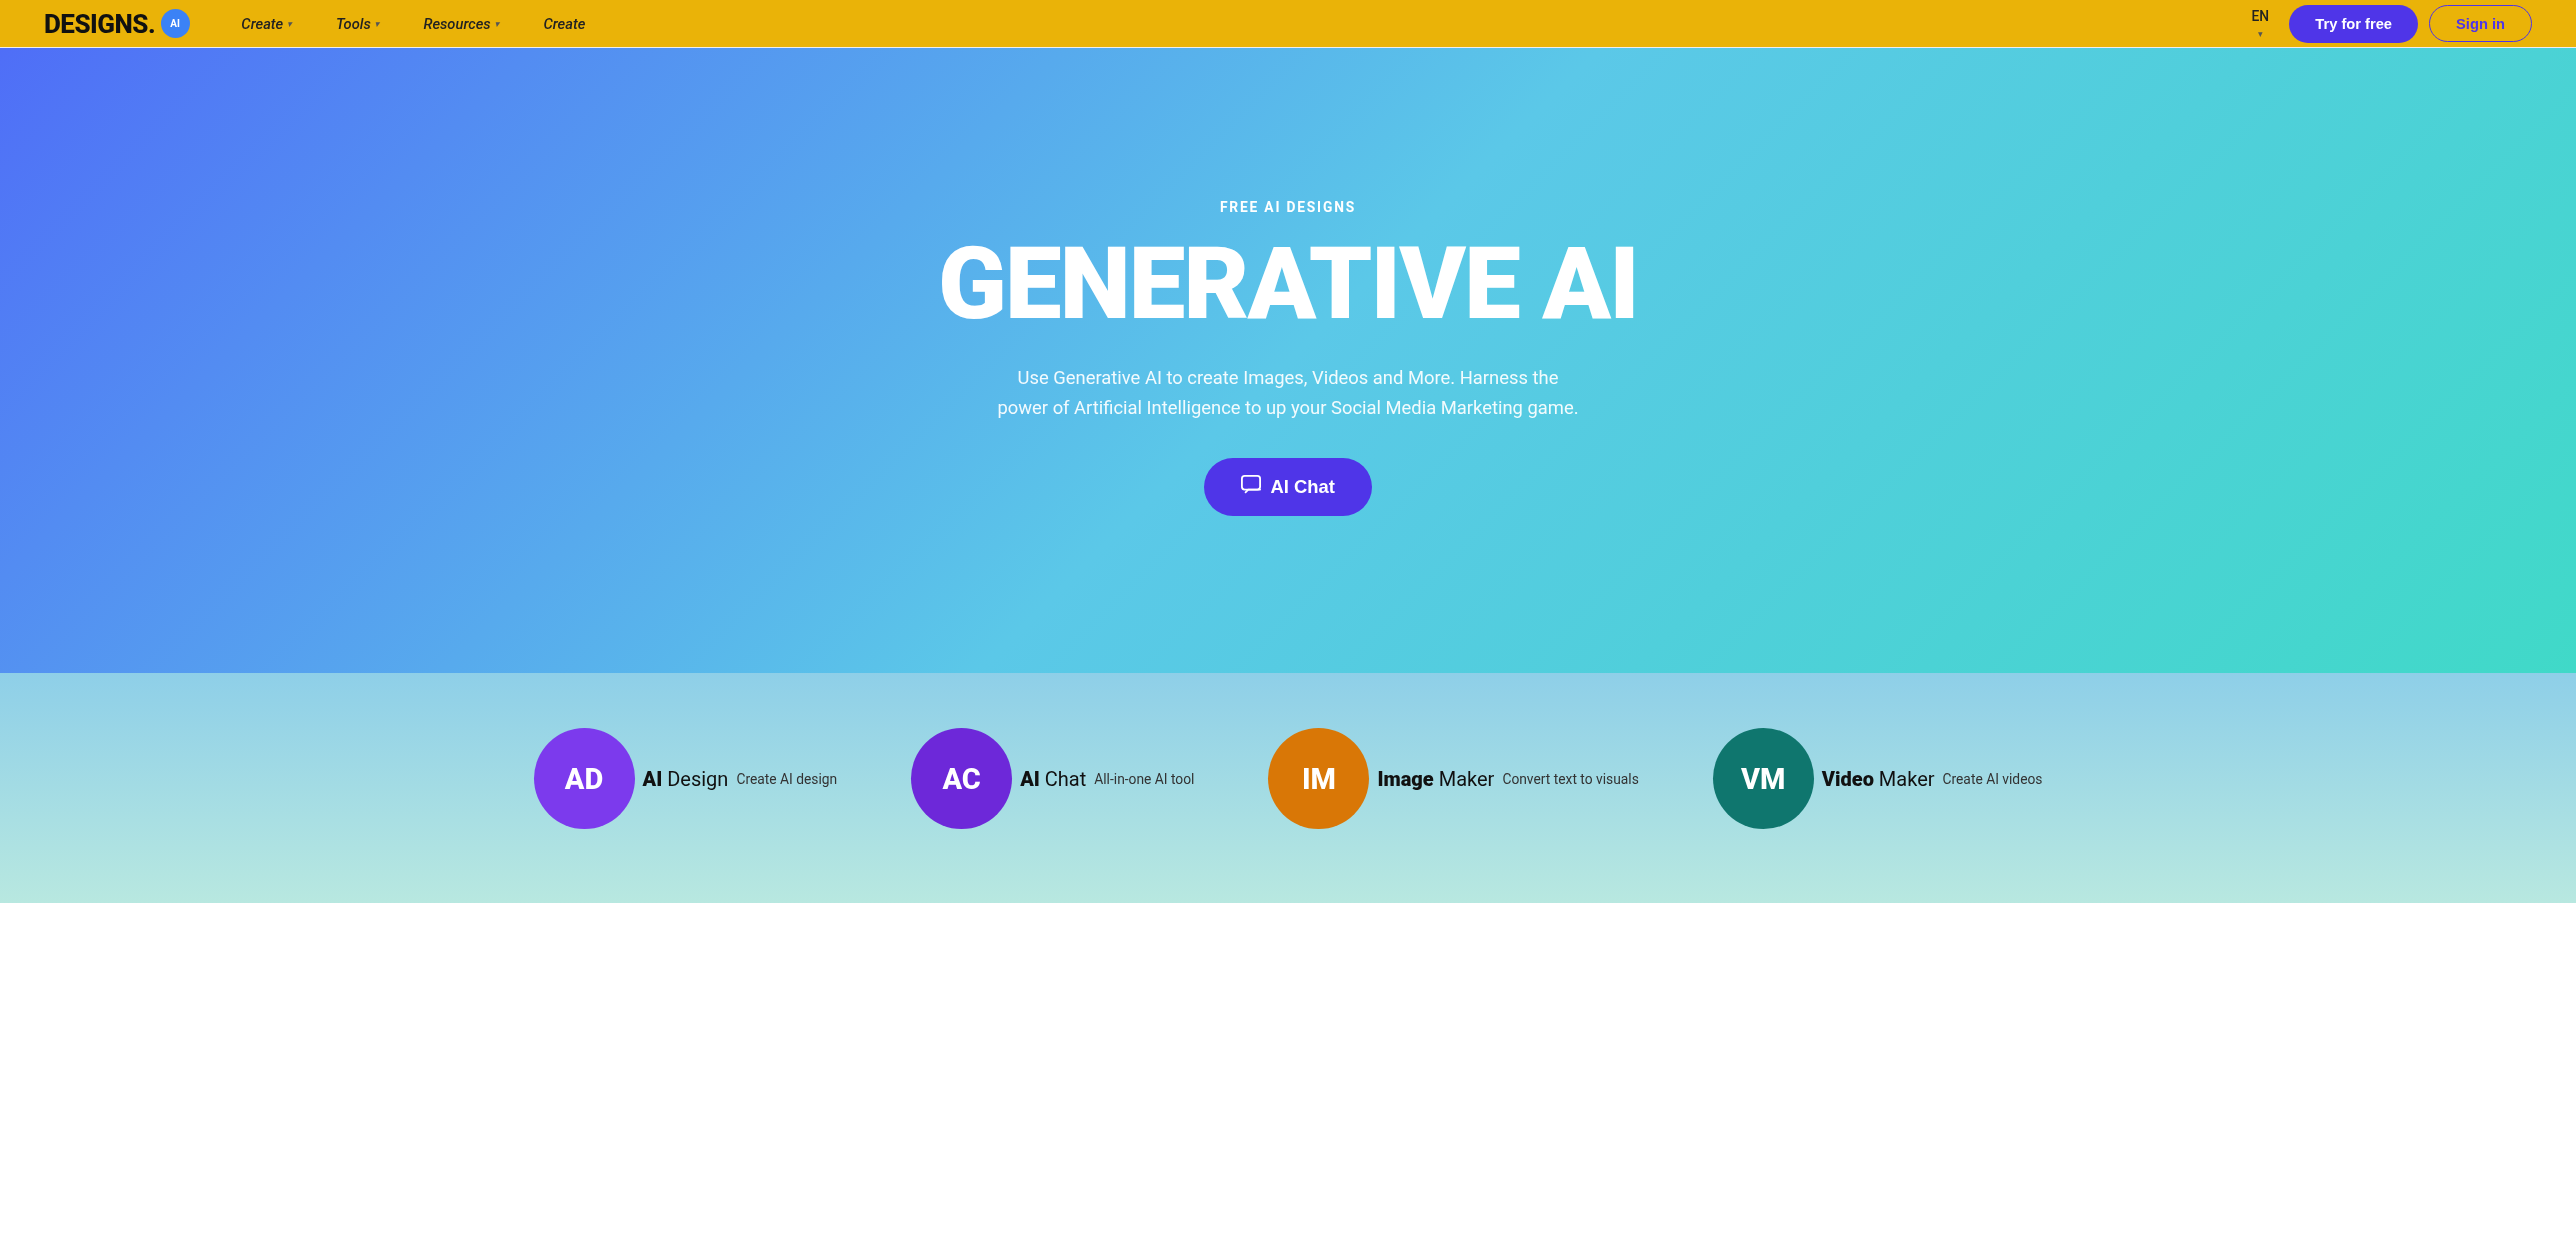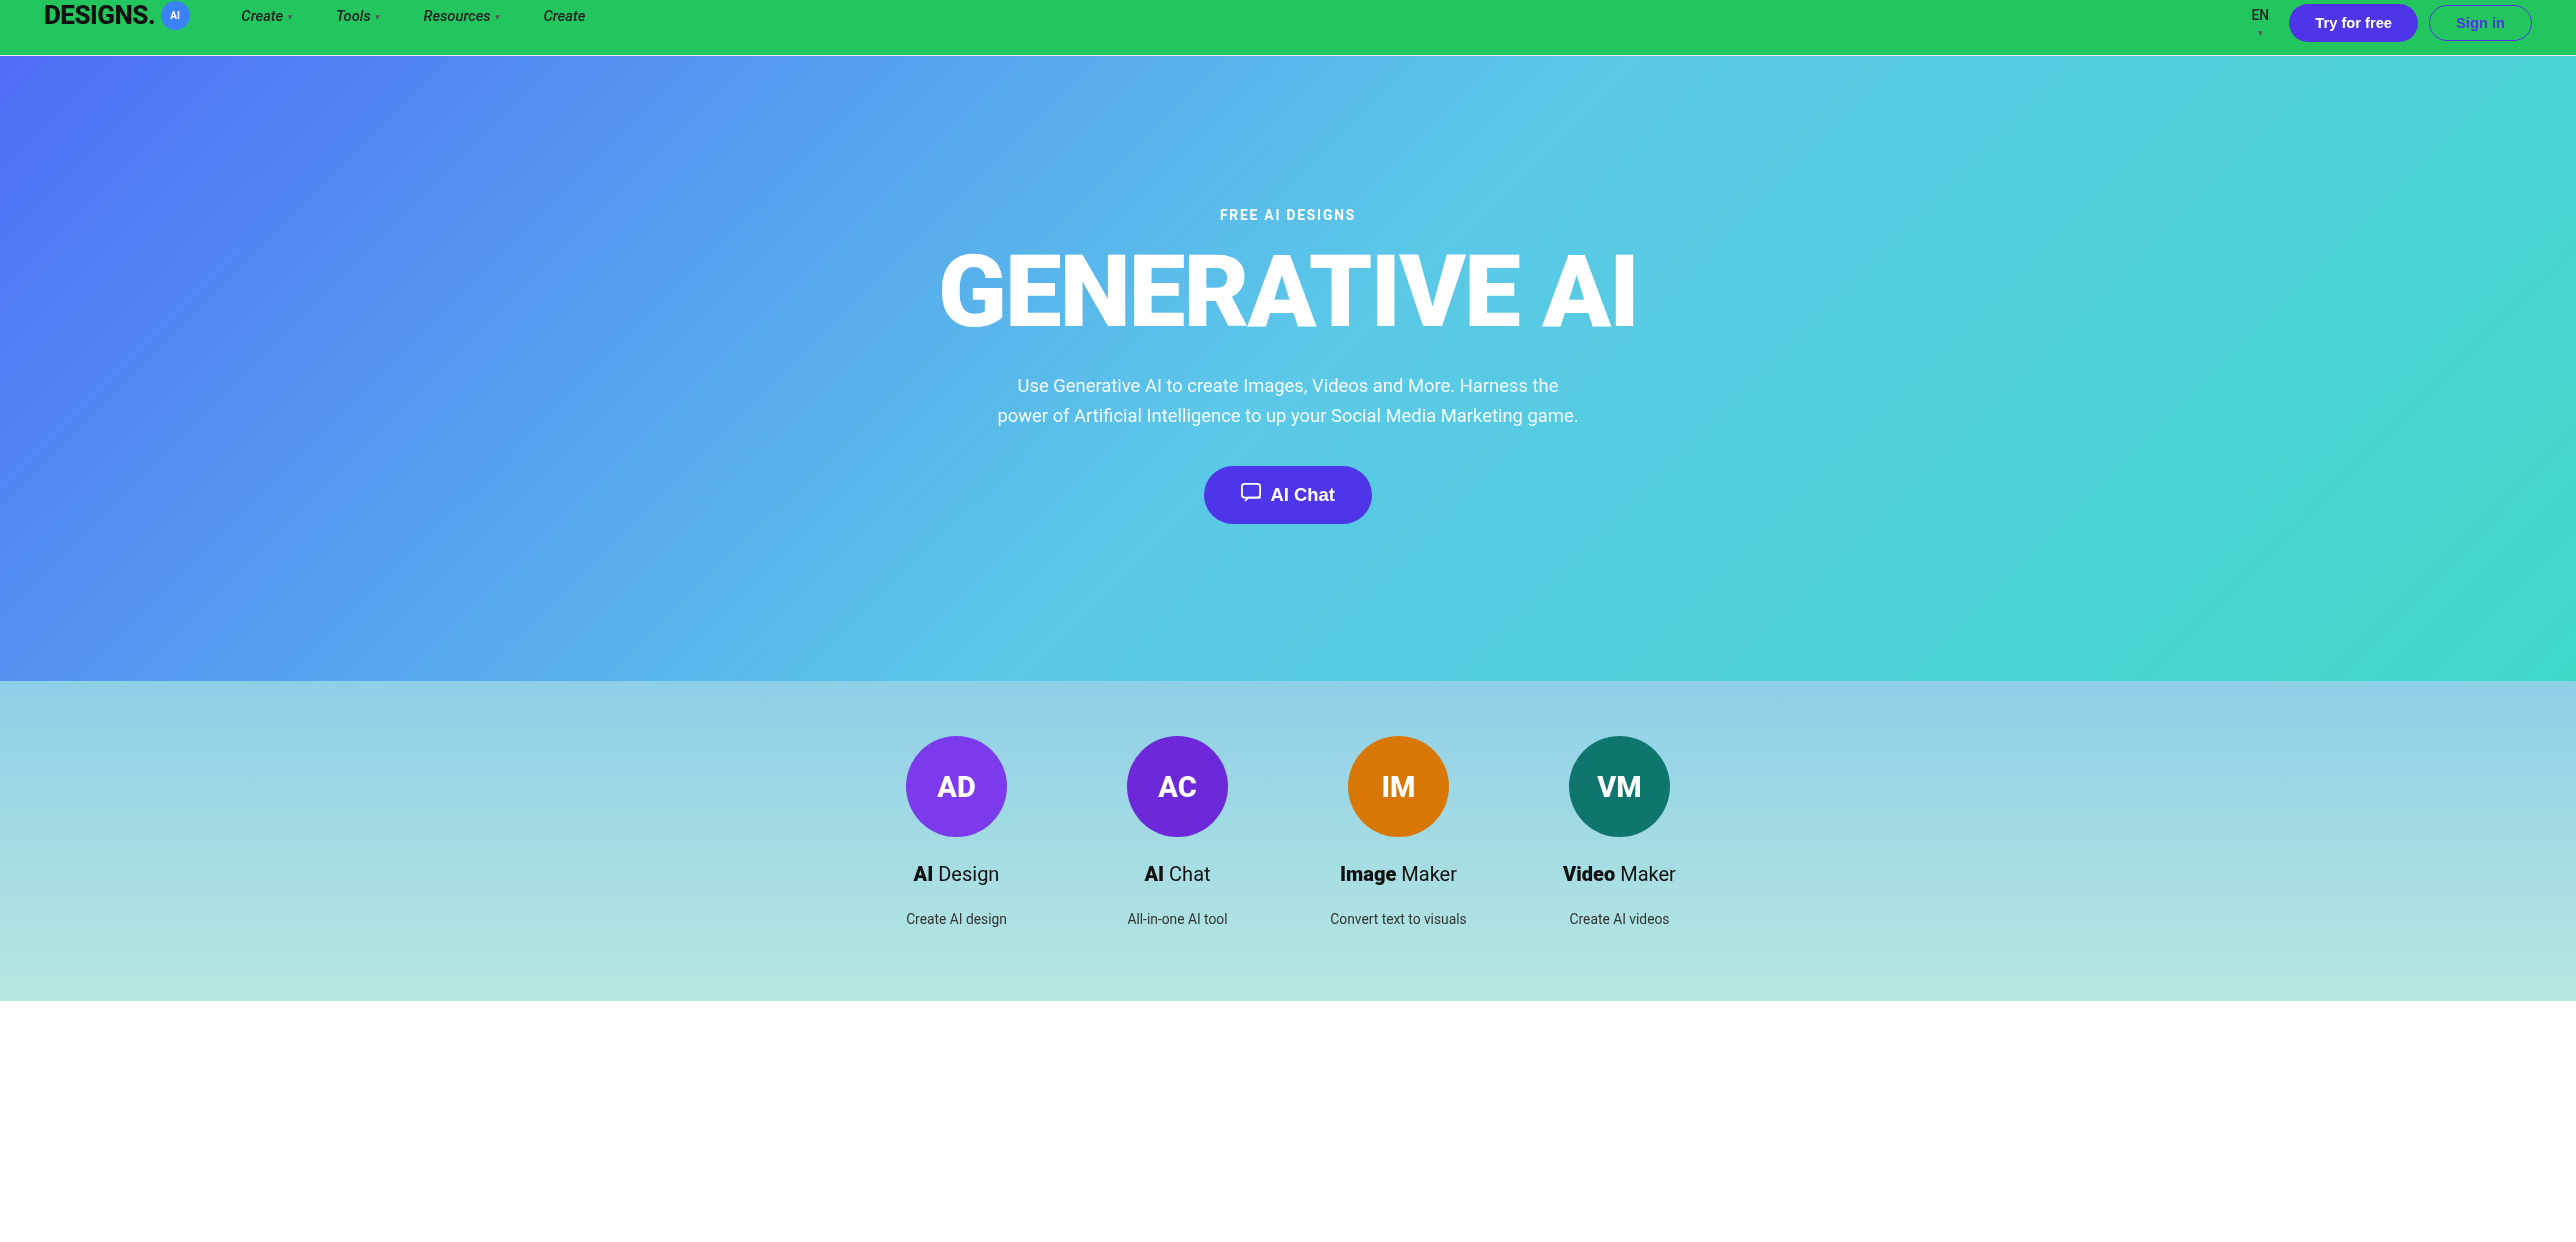--- a/index.html
+++ b/index.html
@@ -1,24 +1,24 @@
 <!DOCTYPE html>
 <html style="font-size:14.7px"><head>
   <meta charset="utf-8">
   <style>
     * { margin: 0; padding: 0; box-sizing: border-box; }
     body { font-family: -apple-system, BlinkMacSystemFont, 'Segoe UI', Roboto, sans-serif; overflow-x: hidden; }
 
     
     .navbar {
       display: flex;
-      align-items: flex-start;
-      background: #22c55e;
+      align-items: center;
+      background: #eab308;
       padding: 0 44px;
-      height: 56px;
+      height: 48px;
       border-bottom: 0.9px solid #eee;
       position: relative;
       z-index: 10;
     }
     .logo {
       display: flex;
       align-items: center;
       gap: 3.7px;
       text-decoration: none;
       margin-right: 37px;
@@ -176,23 +176,22 @@
     
     .tools-section {
       background: linear-gradient(180deg, #8ecfe8 0%, #b8e8e0 100%);
       padding: 55px 37px 74px;
       display: flex;
       justify-content: center;
       gap: 74px;
     }
     .tool-card {
       display: flex;
-      flex-direction: column;
-      align-items: center;
-      gap: 25px;
+      align-items: center;
+      gap: 8px;
       cursor: pointer;
       min-width: 147px;
     }
     .tool-icon {
       width: 101px;
       height: 101px;
       border-radius: 50%;
       display: flex;
       align-items: center;
       justify-content: center;

